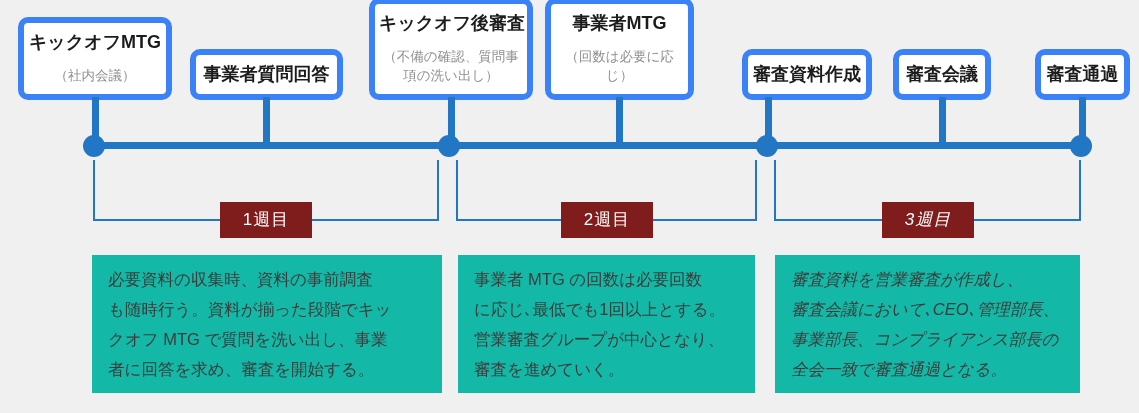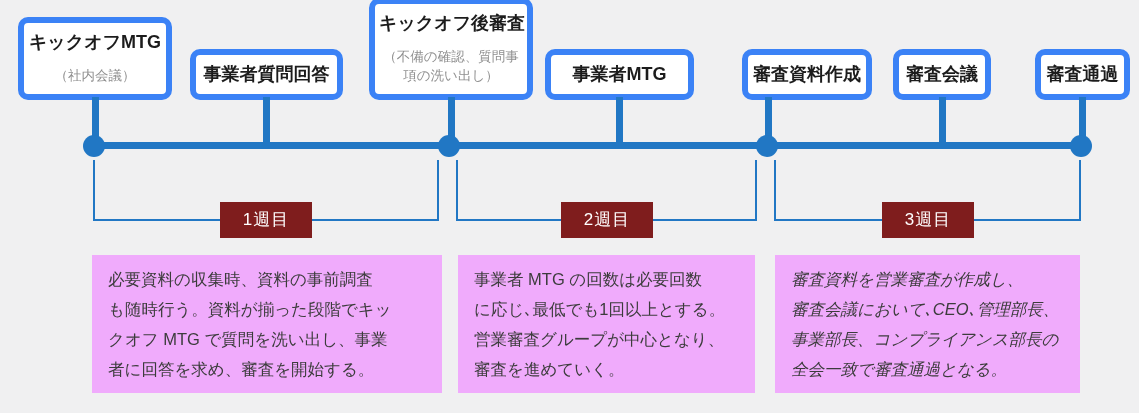--- a/index.html
+++ b/index.html
@@ -95,27 +95,27 @@
     position:absolute;
     top:202px;
     width:92px;height:36px;
     background:#7f1d1d;
     color:#fff;
     font-size:17px;
     line-height:36px;
     text-align:center;
     letter-spacing:1px;
   }
-  .wl1{left:220px;}.wl2{left:561px;}.wl3{left:882px;}
+  .wl1{left:220px;}.wl2{left:561px;}.wl3{left:882px;font-style:italic;}
   
   .desc{
     position:absolute;
     top:255px;
     height:138px;
-    background:#f0abfc;
+    background:#14b8a6;
     box-sizing:border-box;
     padding:9px 16px;
     font-size:16.5px;
     line-height:30px;
     color:#3c3c3c;
     white-space:pre-line;
   }
   .dc1{left:92px;width:350px;}
   .dc2{left:458px;width:297px;}
   .dc3{left:775px;width:305px;font-style:italic;}
@@ -132,20 +132,21 @@
   <div class="node n2">
     <div class="node-title">事業者質問回答</div>
 
   </div>
   <div class="node n3">
     <div class="node-title">キックオフ後審査</div>
     <div class="node-sub">（不備の確認、質問事項の洗い出し）</div>
   </div>
   <div class="node n4">
     <div class="node-title">事業者MTG</div>
+    <div class="node-sub">（回数は必要に応じ）</div>
   </div>
   <div class="node n5">
     <div class="node-title">審査資料作成</div>
 
   </div>
   <div class="node n6">
     <div class="node-title">審査会議</div>
 
   </div>
   <div class="node n7">

